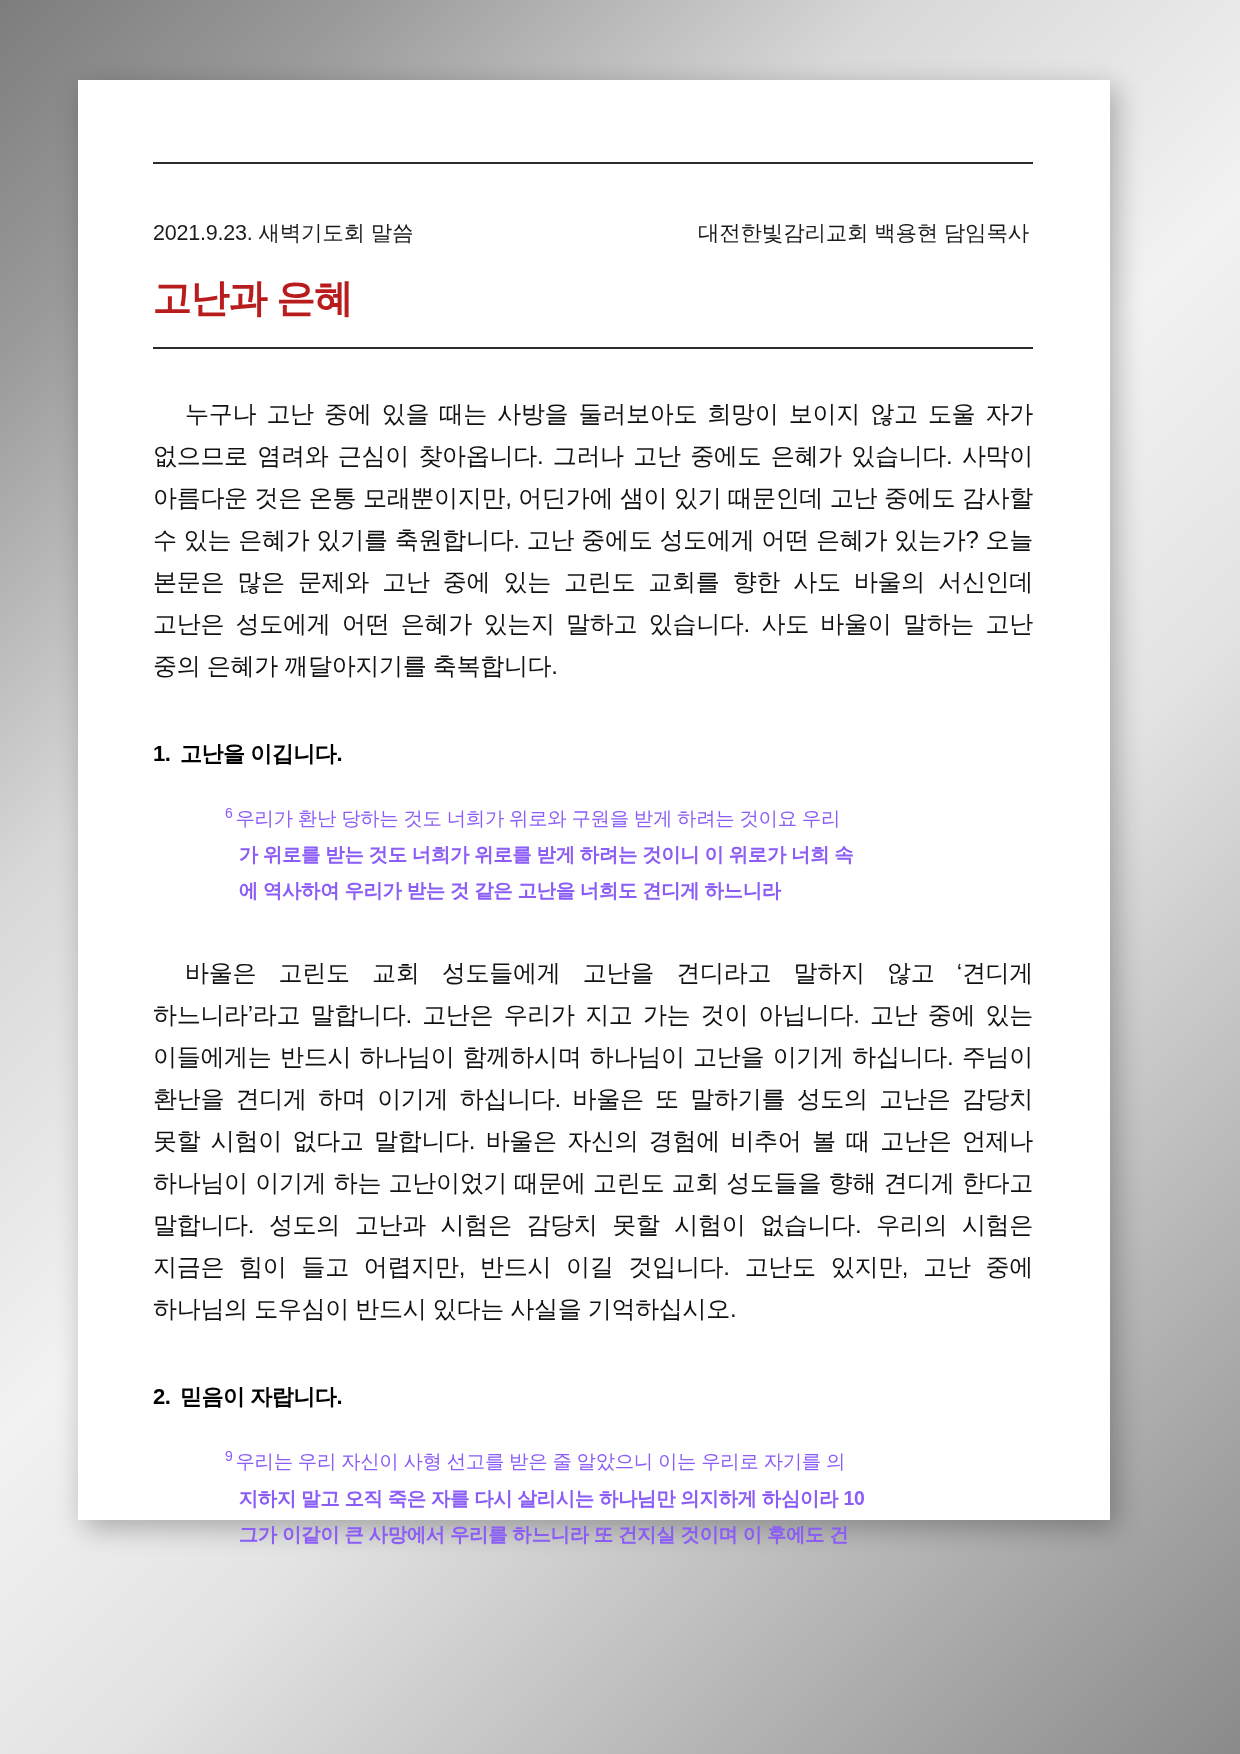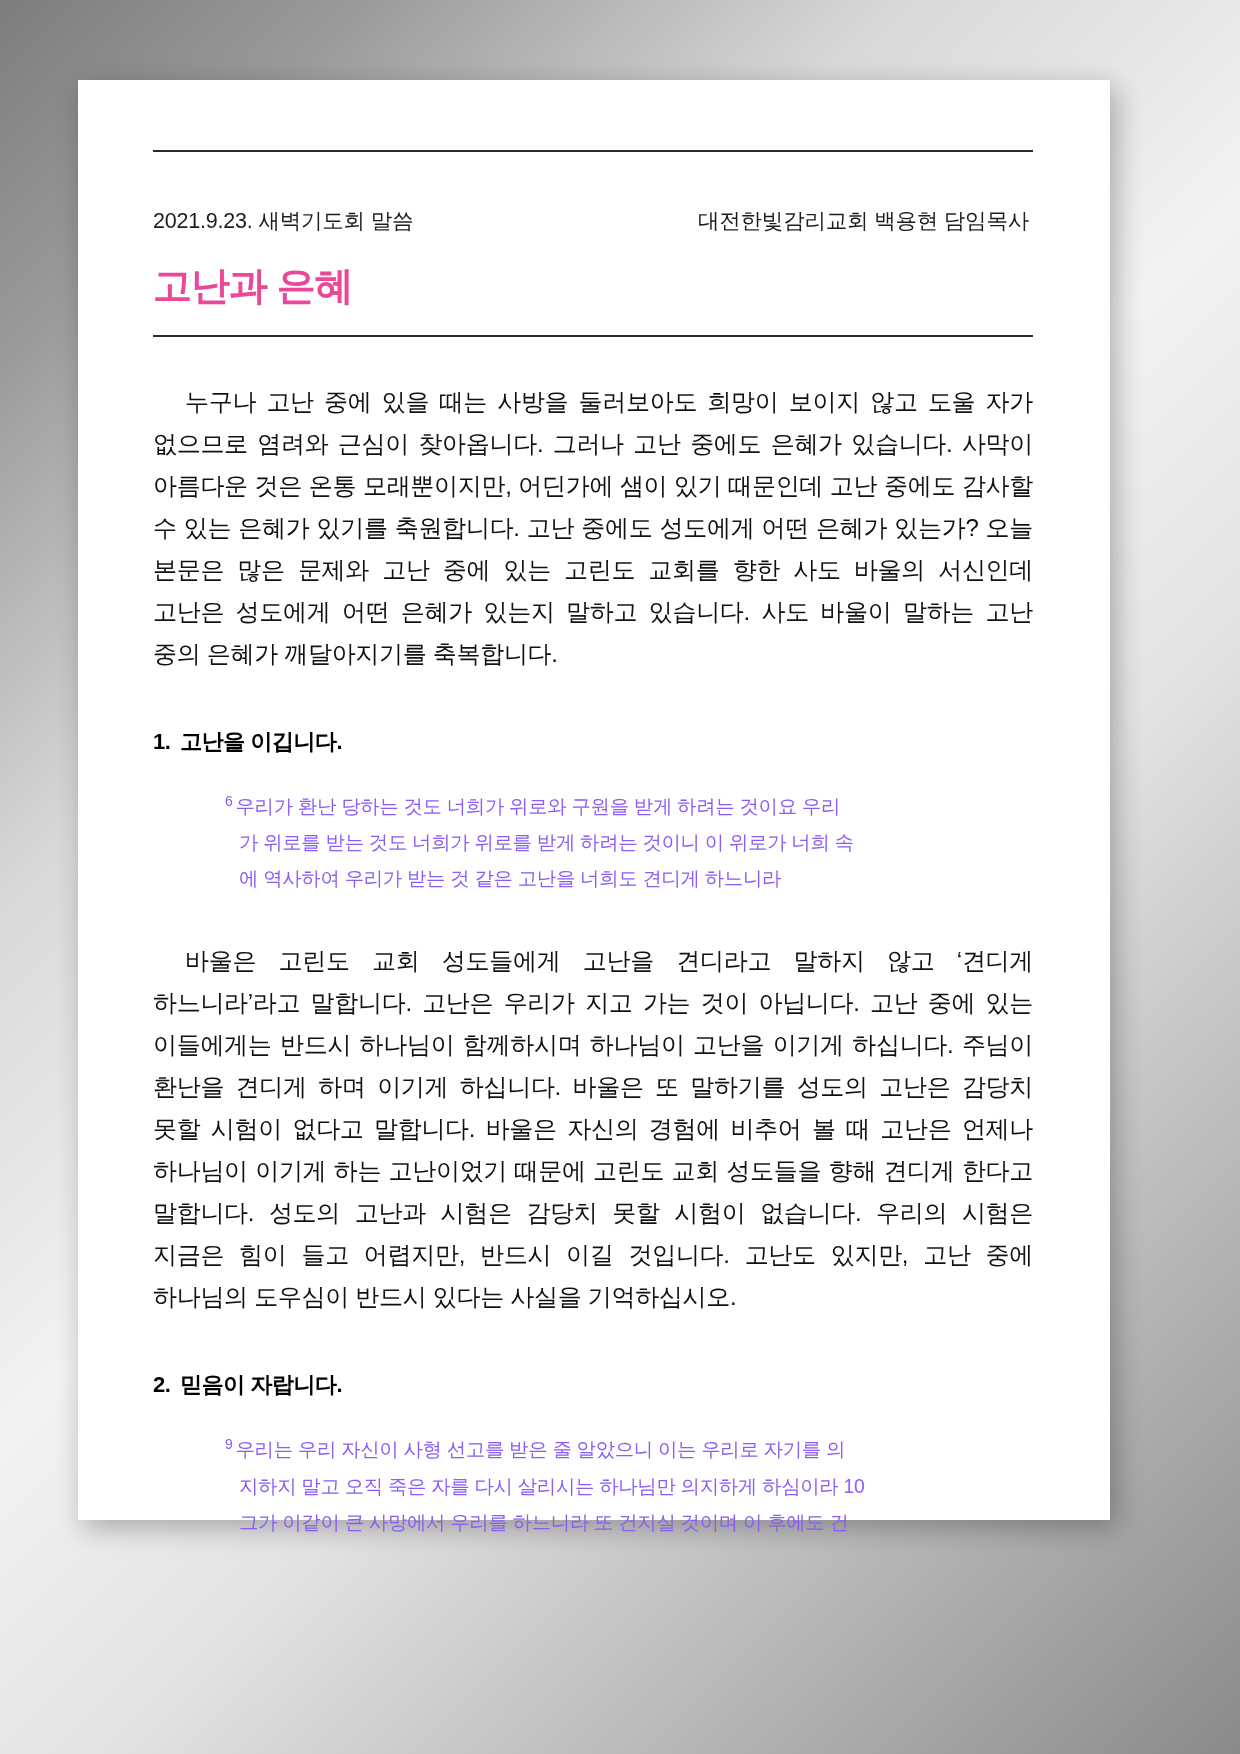--- a/index.html
+++ b/index.html
@@ -31,21 +31,21 @@
     top: 80px;
     width: 1032px;
     height: 1440px;
     background: #ffffff;
     box-sizing: border-box;
     padding: 0;
   }
   .content {
     position: absolute;
     left: 75px;
-    top: 70px;
+    top: 82px;
     width: 880px;
   }
   .rule {
     border-top: 2px solid #2b2b2b;
     width: 100%;
     height: 0;
   }
   .meta-row {
     display: flex;
     justify-content: space-between;
@@ -53,21 +53,21 @@
     margin-top: 26px;
     font-size: 21.5px;
     color: #1c1c1c;
     letter-spacing: -0.2px;
   }
   .meta-left { }
   .meta-right { padding-right: 4px; margin-top: 28px; }
   .doc-title {
     font-size: 39px;
     font-weight: bold;
-    color: #ec4899;
+    color: #b91c1c;
     margin-top: 24px;
     margin-bottom: 22px;
     letter-spacing: -1px;
   }
   .body-para {
     font-size: 24px;
     line-height: 42px;
     color: #111;
     text-align: justify;
     text-justify: inter-character;
@@ -93,21 +93,21 @@
     color: #8b5cf6;
     text-align: justify;
     letter-spacing: -0.3px;
     word-break: keep-all;
   }
   .quote .vnum {
     font-size: 14px;
     vertical-align: super;
     margin-right: 3px;
   }
-  .quote-line { display: block; }
+  .quote-line { display: block; font-weight: bold; }
   .quote-line.indent { padding-left: 14px; }
 </style>
 </head>
 <body>
 
 <div class="page-shadow"></div>
 
 <div class="page">
   <div class="content">
 

